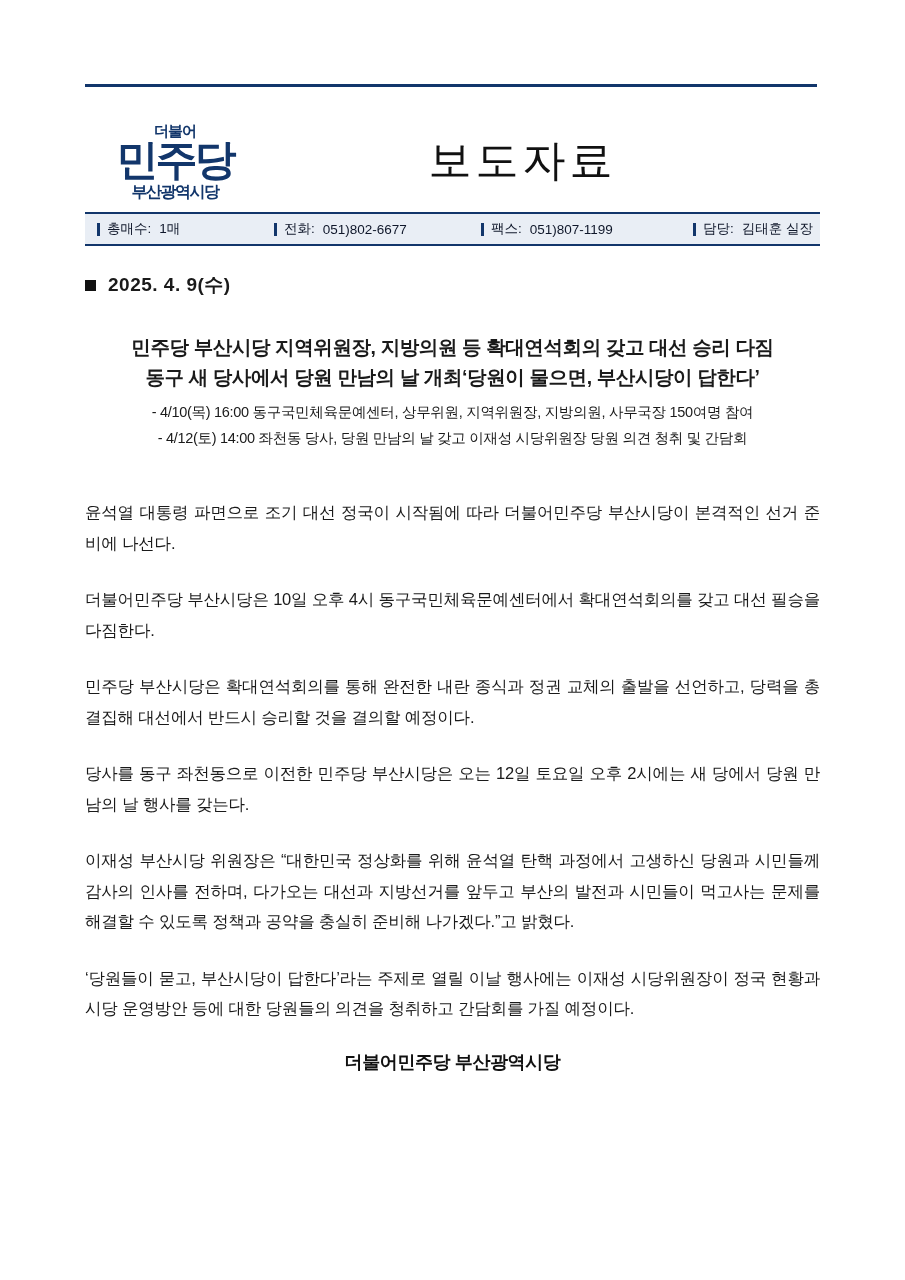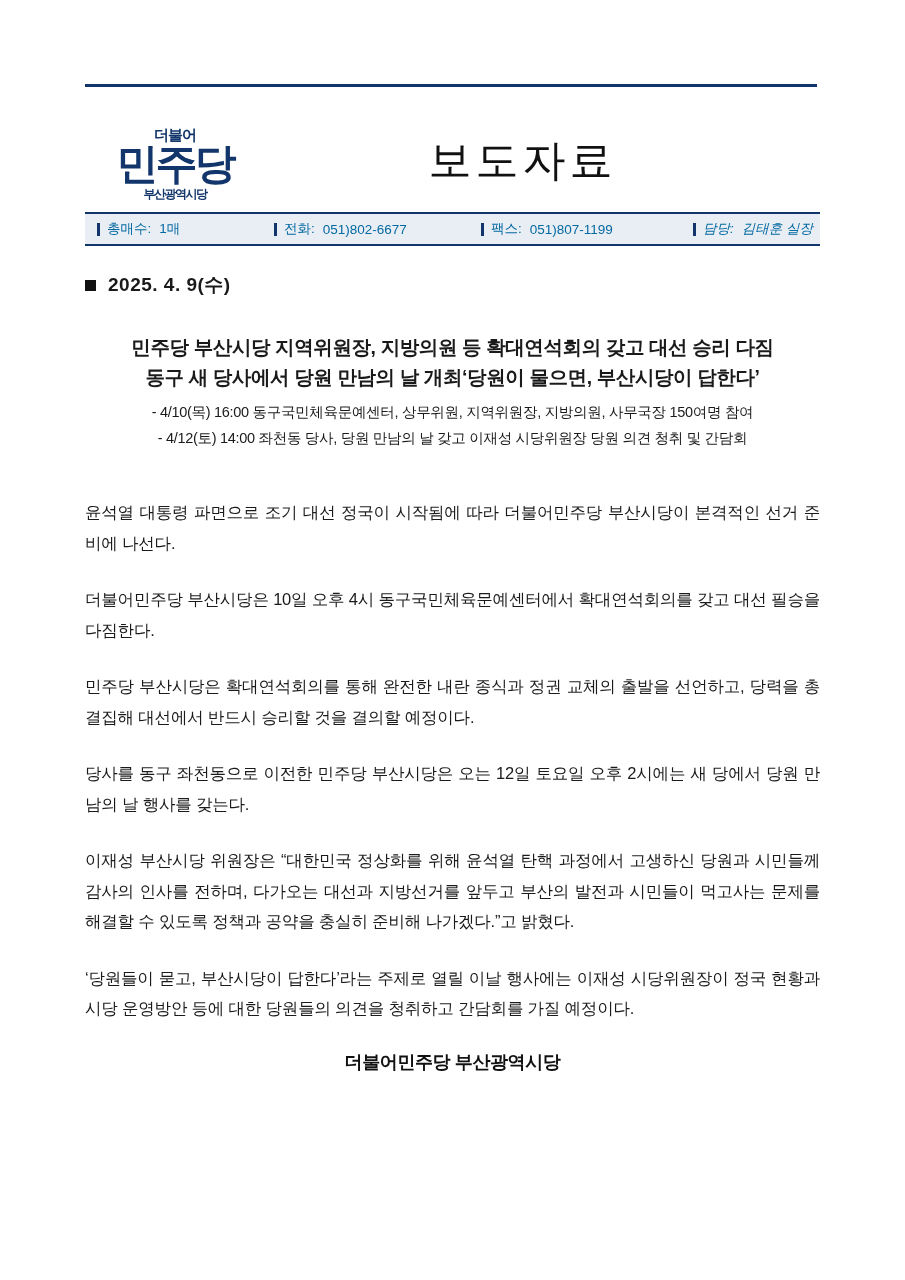--- a/index.html
+++ b/index.html
@@ -57,21 +57,21 @@
     margin-bottom: 1px;
   }
   .logo-main {
     font-size: 42px;
     font-weight: bold;
     color: #12366b;
     letter-spacing: -3px;
     line-height: 1.02;
   }
   .logo-sub {
-    font-size: 12px;
+    font-size: 16px;
     font-weight: bold;
     color: #12366b;
     letter-spacing: -1.5px;
     margin-top: 2px;
   }
   .doc-title {
     flex: 1 1 auto;
     text-align: center;
     font-size: 43px;
     letter-spacing: 4px;
@@ -84,40 +84,40 @@
   
   .metabar {
     margin-top: 8px;
     border-top: 2px solid #12366b;
     border-bottom: 2px solid #12366b;
     background: #e9eef5;
     height: 30px;
     display: flex;
     align-items: center;
     font-size: 13.5px;
-    color: #0369a1;
+    color: #0f172a;
   }
   .metabar .cell {
     display: flex;
     align-items: center;
     white-space: nowrap;
     padding-left: 12px;
   }
   .metabar .cell::before {
     content: "";
     display: inline-block;
     width: 3px;
     height: 13px;
     background: #12366b;
     margin-right: 7px;
   }
   .cell-1 { flex: 0 0 165px; }
   .cell-2 { flex: 0 0 195px; }
   .cell-3 { flex: 0 0 200px; }
-  .cell-4 { flex: 1 1 auto; font-style: italic; }
+  .cell-4 { flex: 1 1 auto; }
   .meta-label { margin-right: 8px; }
 
   
   .date-line {
     margin-top: 26px;
     display: flex;
     align-items: center;
     font-size: 19px;
     letter-spacing: 0.5px;
     font-weight: bold;

